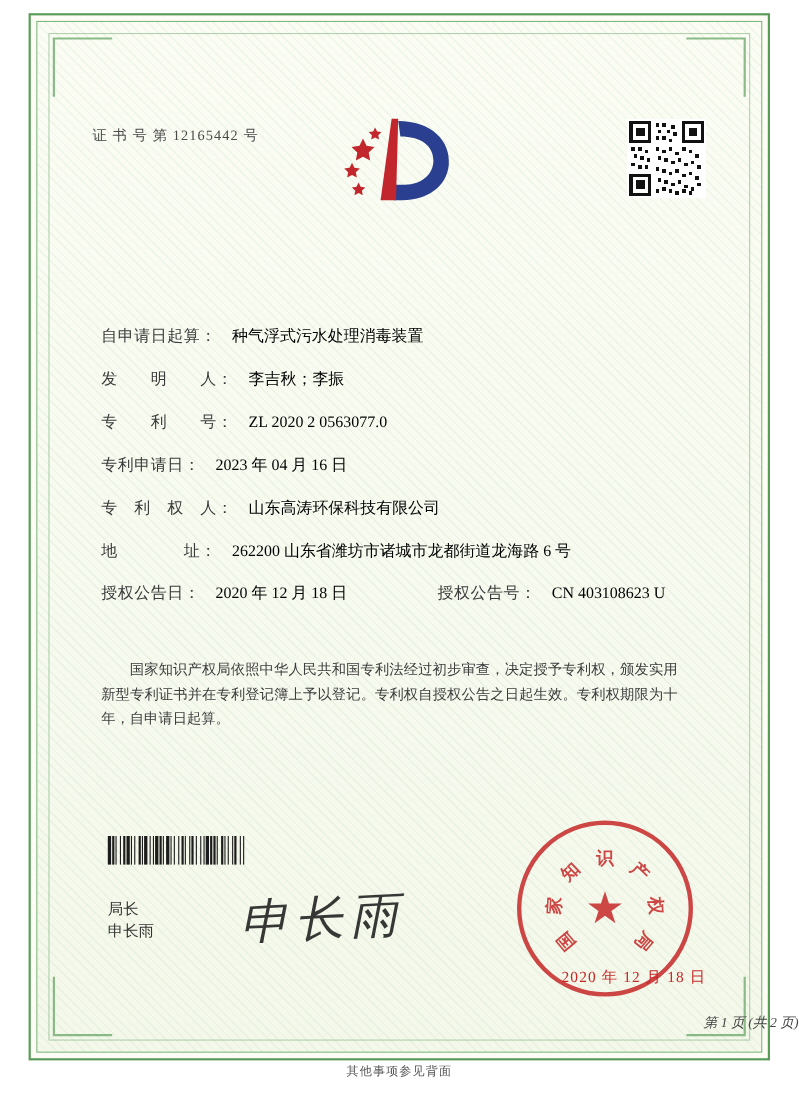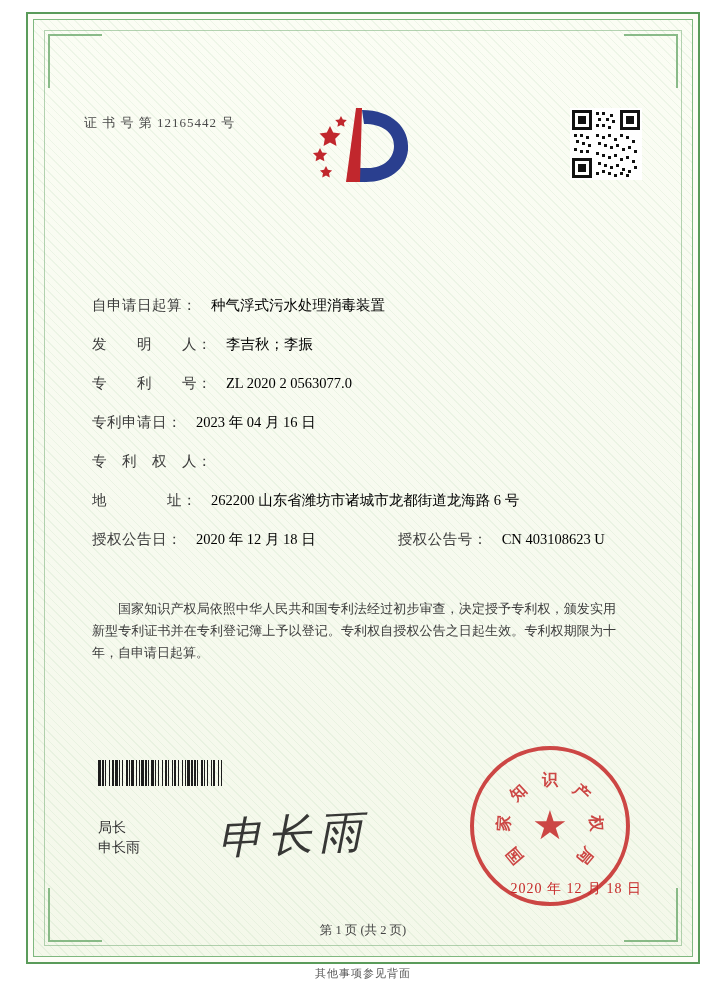--- a/index.html
+++ b/index.html
@@ -227,23 +227,24 @@
     font-size: 14px;
     color: #c62828;
     letter-spacing: 1px;
     white-space: nowrap;
   }
 
   .page-num {
     position: absolute;
     left: 0; right: 0;
     top: 922px;
-    text-align: center;
+    text-align: right;
     font-size: 12.5px;
     color: #444;
+    font-style: italic;
   }
   .footer-note {
     position: absolute;
     left: 0; right: 0;
     top: 966px;
     text-align: center;
     font-size: 11px;
     color: #555;
     letter-spacing: 1px;
   }
@@ -357,20 +358,21 @@
     <div class="field-row">
       <span class="field-label">专　　利　　号：</span>
       <span class="field-value">ZL 2020 2 0563077.0</span>
     </div>
     <div class="field-row">
       <span class="field-label">专利申请日：</span>
       <span class="field-value">2023 年 04 月 16 日</span>
     </div>
     <div class="field-row">
       <span class="field-label">专　利　权　人：</span>
+      <span class="field-value">山东高涛环保科技有限公司</span>
     </div>
     <div class="field-row">
       <span class="field-label">地　　　　址：</span>
       <span class="field-value">262200 山东省潍坊市诸城市龙都街道龙海路 6 号</span>
     </div>
     <div class="field-row two">
       <span class="field-label">授权公告日：</span>
       <span class="field-value">2020 年 12 月 18 日</span>
       <span class="field-label field-second-label">授权公告号：</span>
       <span class="field-value">CN 403108623 U</span>

